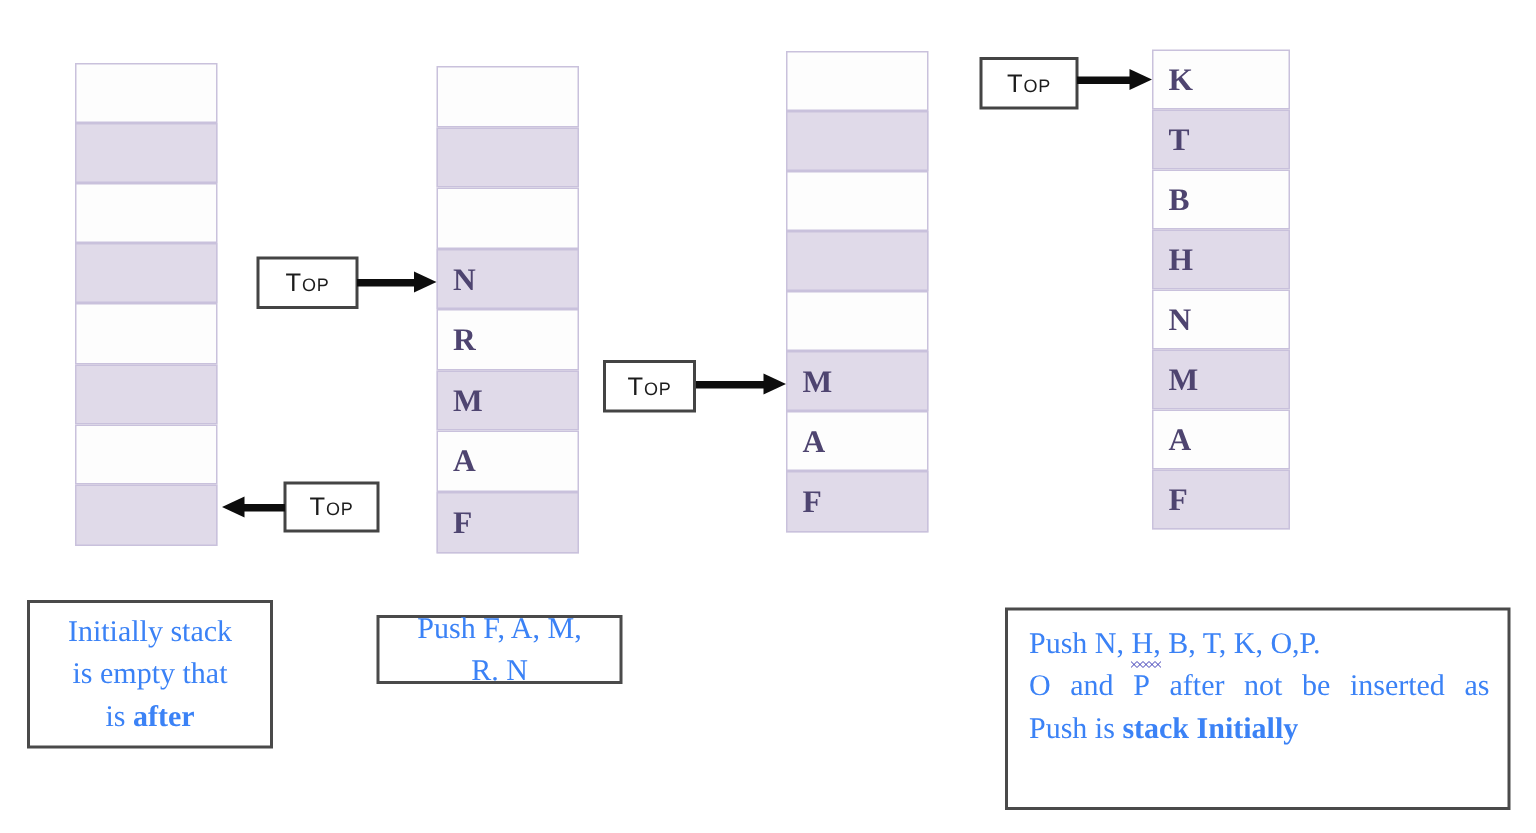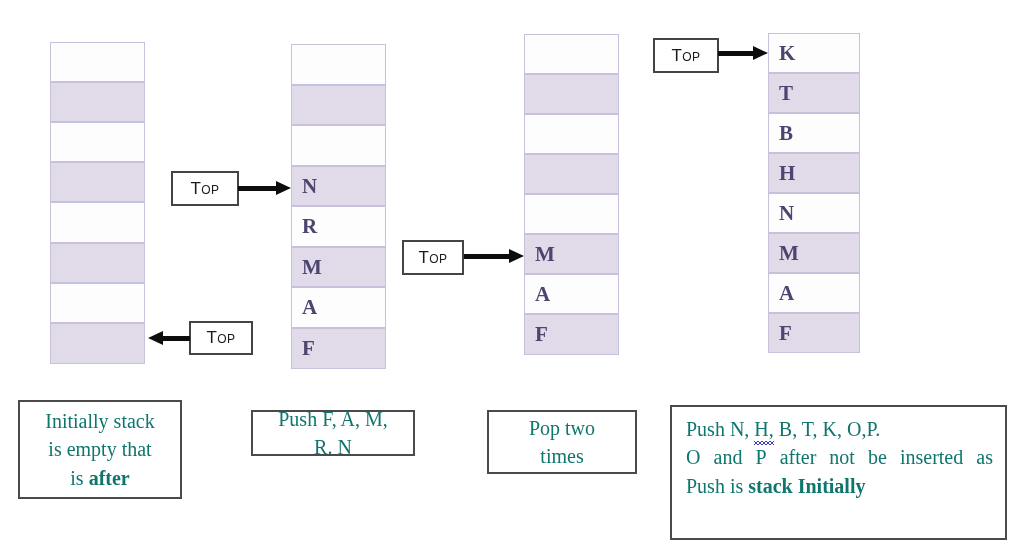--- a/index.html
+++ b/index.html
@@ -80,21 +80,21 @@
   .arrow.left  .head  { left: 0; border-right: 15px solid #0d0d0d; }
 
   
   .caption {
     position: absolute;
     box-sizing: border-box;
     border: 2px solid #4a4a4a;
     background: #ffffff;
     font-family: "Liberation Serif", serif;
     font-size: 20px;
-    color: #0f766e;
+    color: #3b82f6;
     line-height: 1.42;
   }
   .caption.centered {
     text-align: center;
     display: flex;
     flex-direction: column;
     justify-content: center;
     align-items: center;
   }
   .caption.justified {
@@ -203,24 +203,20 @@
     <div class="line">Initially stack</div>
     <div class="line">is empty that</div>
     <div class="line"><span>is </span><span class="bold">after</span></div>
   </div>
 
   <div class="caption centered" style="left:251px; top:410px; width:164px; height:46px;">
     <div class="line">Push F, A, M,</div>
     <div class="line">R. N</div>
   </div>
 
-  <div class="caption centered" style="left:487px; top:410px; width:150px; height:64px;">
-    <div class="line">Pop two</div>
-    <div class="line">times</div>
-  </div>
 
   <div class="caption justified" style="left:670px; top:405px; width:337px; height:135px;">
     <div class="line"><span>Push N, </span><span class="squiggle">H,</span><span> B, T, K, O,P.</span></div>
     <div class="line spread">
       <span>O</span>
       <span>and</span>
       <span>P</span>
       <span>after</span>
       <span>not</span>
       <span>be</span>

